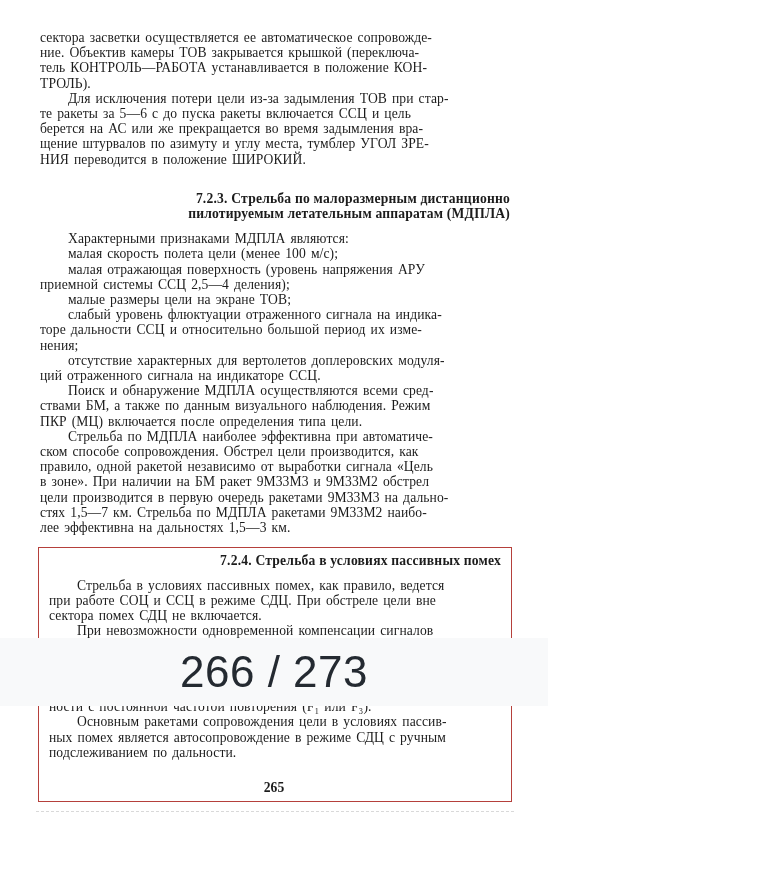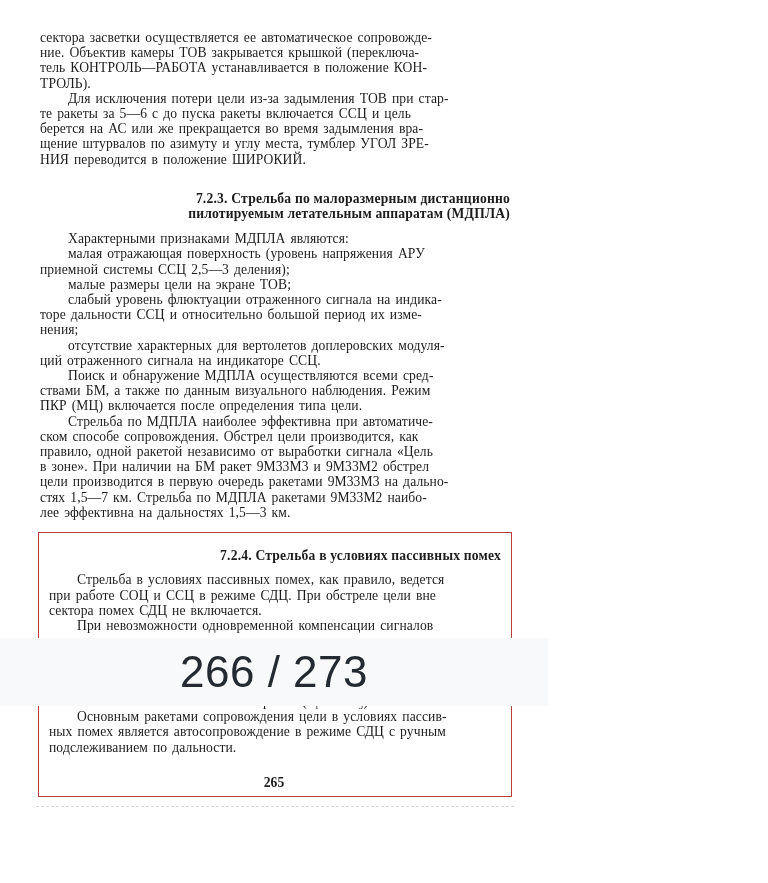--- a/index.html
+++ b/index.html
@@ -36,21 +36,21 @@
     text-align: right;
     white-space: pre-line;
     font-size: 13.6px;
     line-height: 15.2px;
     margin: 24px 0 10px 0;
     letter-spacing: 0.2px;
   }
   .highlight-box {
     margin: 12px -2px 0 -2px;
     border: 1px solid var(--highlight-border, #b5403b);
-    padding: 13px 10px 6px 10px;
+    padding: 3px 10px 6px 10px;
   }
   .highlight-box .heading {
     margin: 2px 0 9px 0;
   }
   .page-number {
     text-align: center;
     font-weight: bold;
     margin-top: 20px;
     padding-right: 2px;
   }
@@ -92,22 +92,23 @@
     <div class="para">Для исключения потери цели из-за задымления ТОВ при стар-
 те ракеты за 5—6 с до пуска ракеты включается ССЦ и цель
 берется на АС или же прекращается во время задымления вра-
 щение штурвалов по азимуту и углу места, тумблер УГОЛ ЗРЕ-
 НИЯ переводится в положение ШИРОКИЙ.</div>
 
     <div class="heading">7.2.3. Стрельба по малоразмерным дистанционно
 пилотируемым летательным аппаратам (МДПЛА)</div>
 
     <div class="para">Характерными признаками МДПЛА являются:</div>
+    <div class="para">малая скорость полета цели (менее 100 м/с);</div>
     <div class="para">малая отражающая поверхность (уровень напряжения АРУ
-приемной системы ССЦ 2,5—3 деления);</div>
+приемной системы ССЦ 2,5—4 деления);</div>
     <div class="para">малые размеры цели на экране ТОВ;</div>
     <div class="para">слабый уровень флюктуации отраженного сигнала на индика-
 торе дальности ССЦ и относительно большой период их изме-
 нения;</div>
     <div class="para">отсутствие характерных для вертолетов доплеровских модуля-
 ций отраженного сигнала на индикаторе ССЦ.</div>
     <div class="para">Поиск и обнаружение МДПЛА осуществляются всеми сред-
 ствами БМ, а также по данным визуального наблюдения. Режим
 ПКР (МЦ) включается после определения типа цели.</div>
     <div class="para">Стрельба по МДПЛА наиболее эффективна при автоматиче-

